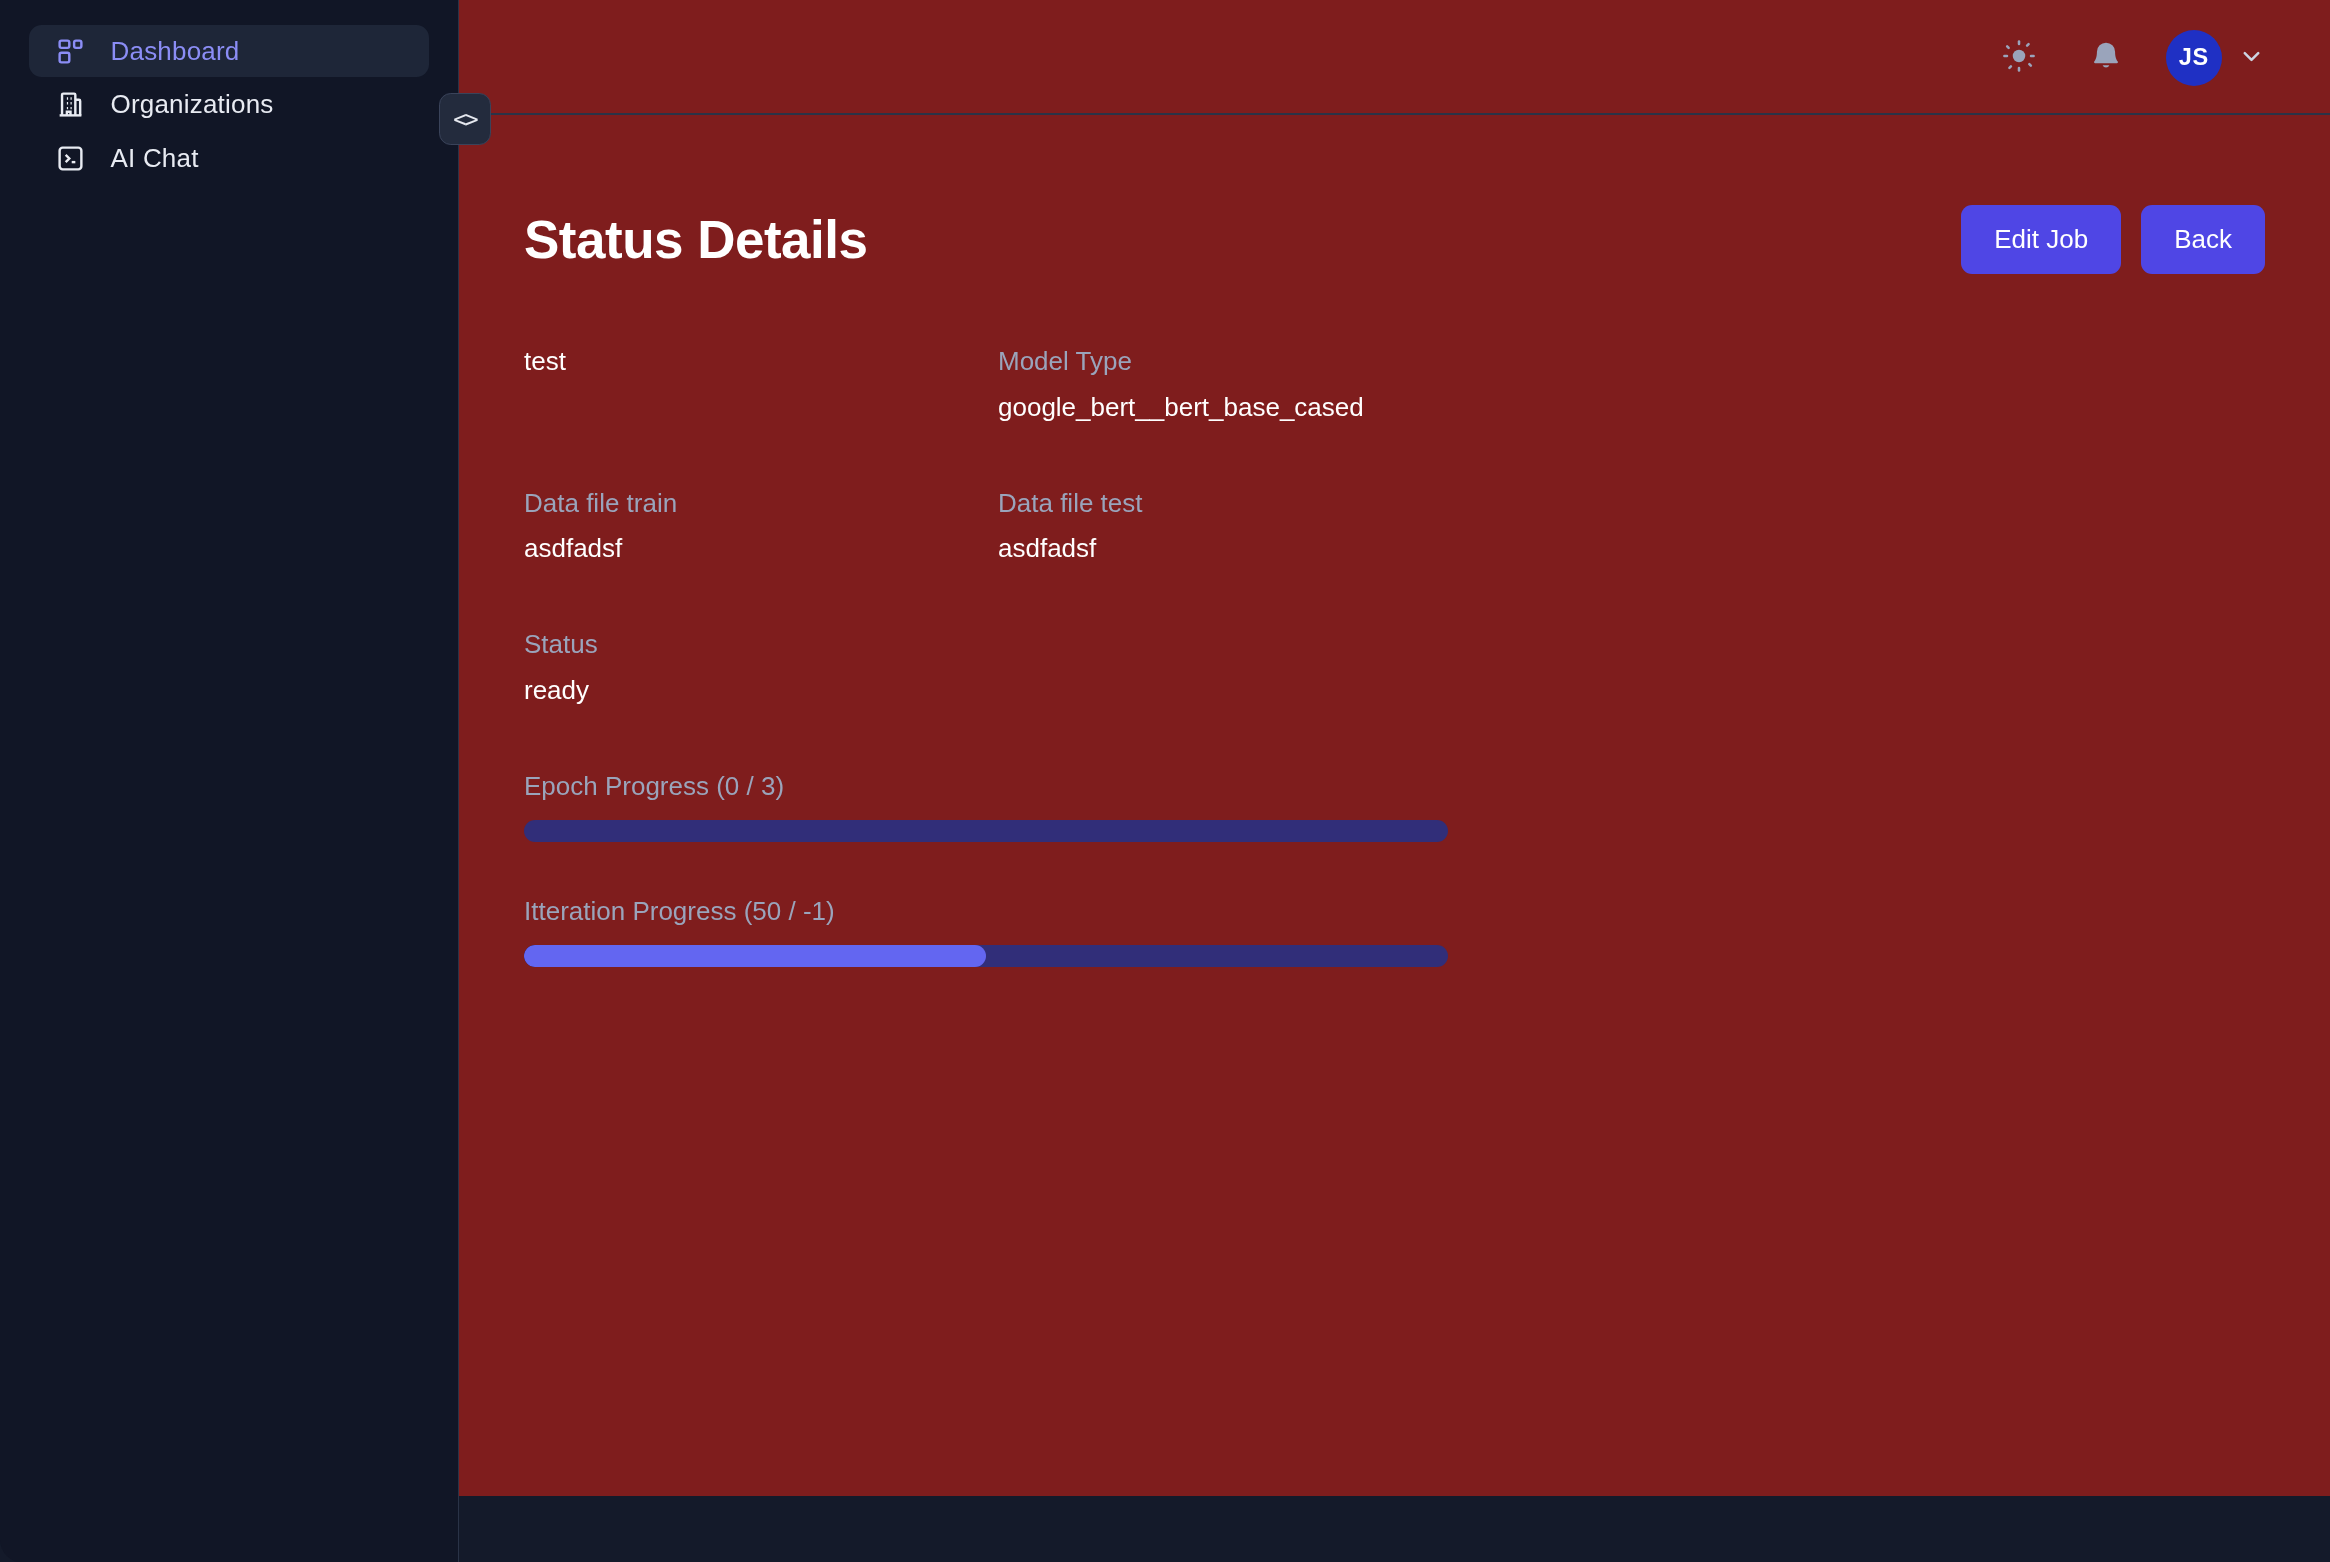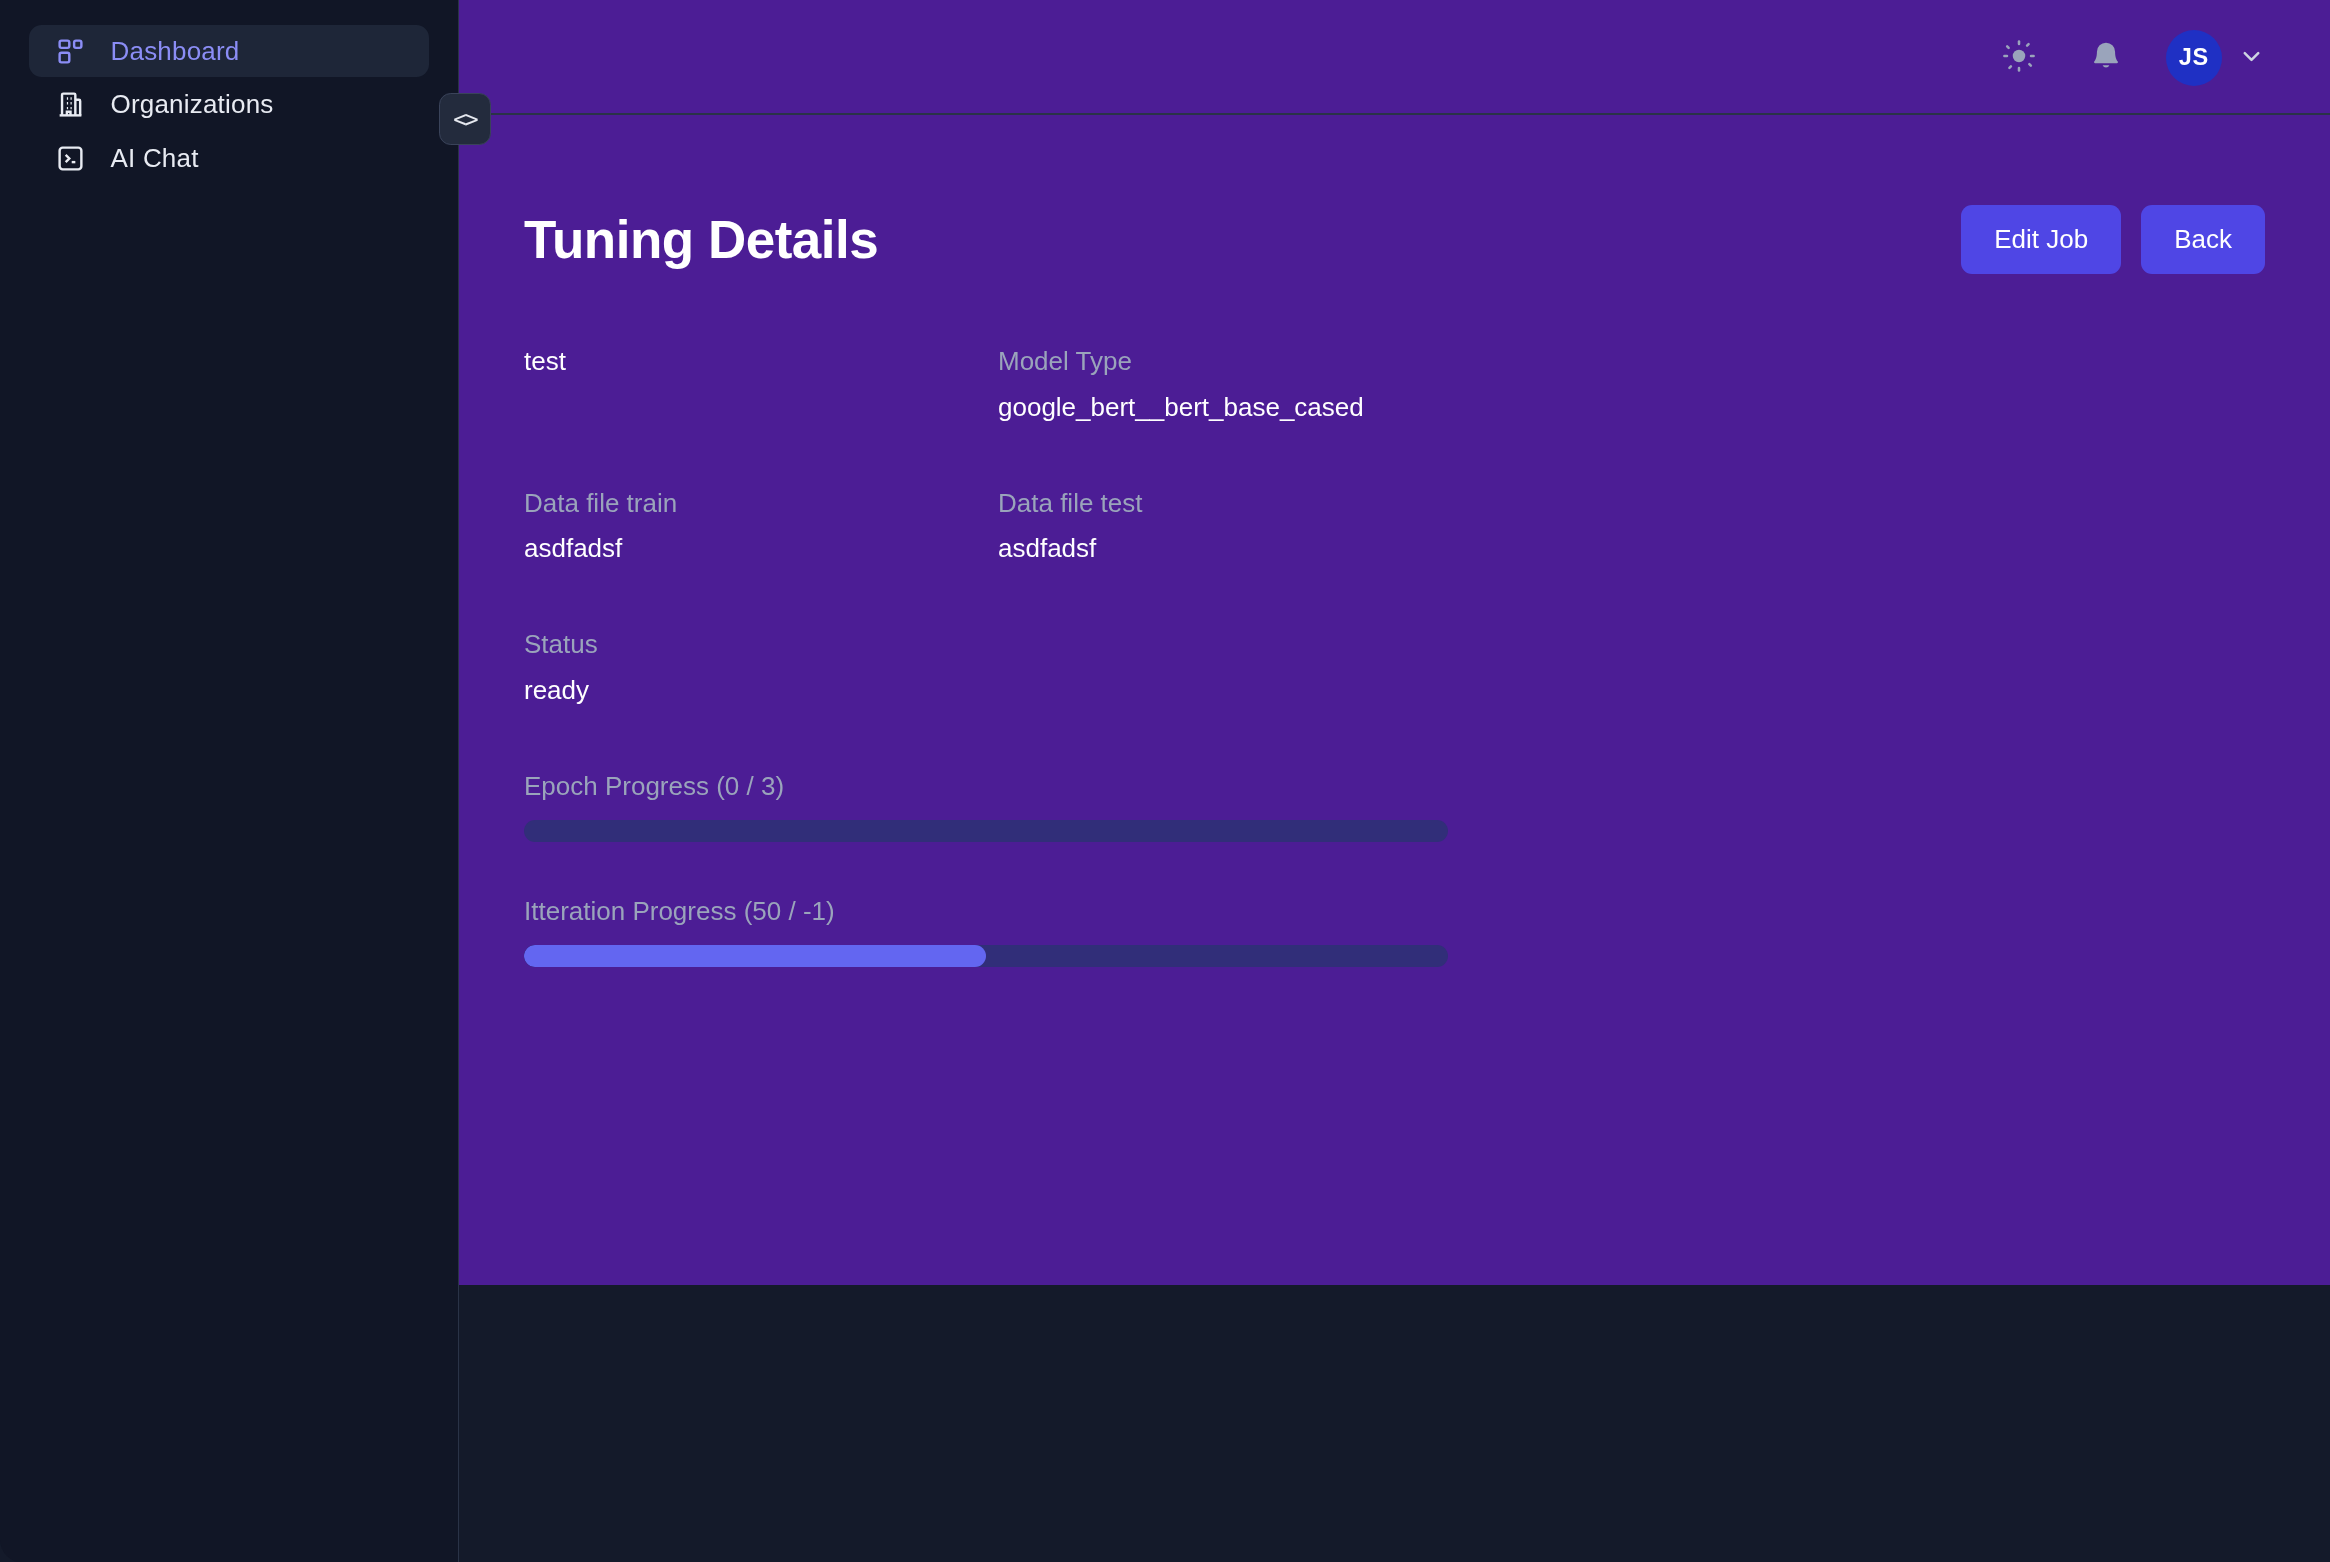--- a/index.html
+++ b/index.html
@@ -134,22 +134,22 @@
     color: #e6e9f0;
     font-size: 22.6px;
     font-family: "DejaVu Sans Mono", monospace;
     letter-spacing: -1.8px;
   }
 
   
   #main {
     position: relative;
     flex: 1 1 auto;
-    height: 1285px;
-    background: #4c1d95;
+    height: 1496px;
+    background: #7f1d1d;
   }
 
   #topbar {
     position: relative;
     height: 115px;
     display: flex;
     align-items: center;
     justify-content: flex-end;
     padding-right: 65px;
     gap: 0;
@@ -348,21 +348,21 @@
             <path d="M6 9l6 6 6-6"></path>
           </svg>
         </span>
       </div>
 
     </header>
 
     <section id="content">
 
       <div id="page-header">
-        <h1 id="page-title">Tuning Details</h1>
+        <h1 id="page-title">Status Details</h1>
         <div id="header-actions">
           <button class="btn-primary">Edit Job</button>
           <button class="btn-primary">Back</button>
         </div>
       </div>
 
       <div class="field-grid">
 
         <div class="field">
           <div class="field-value">test</div>

